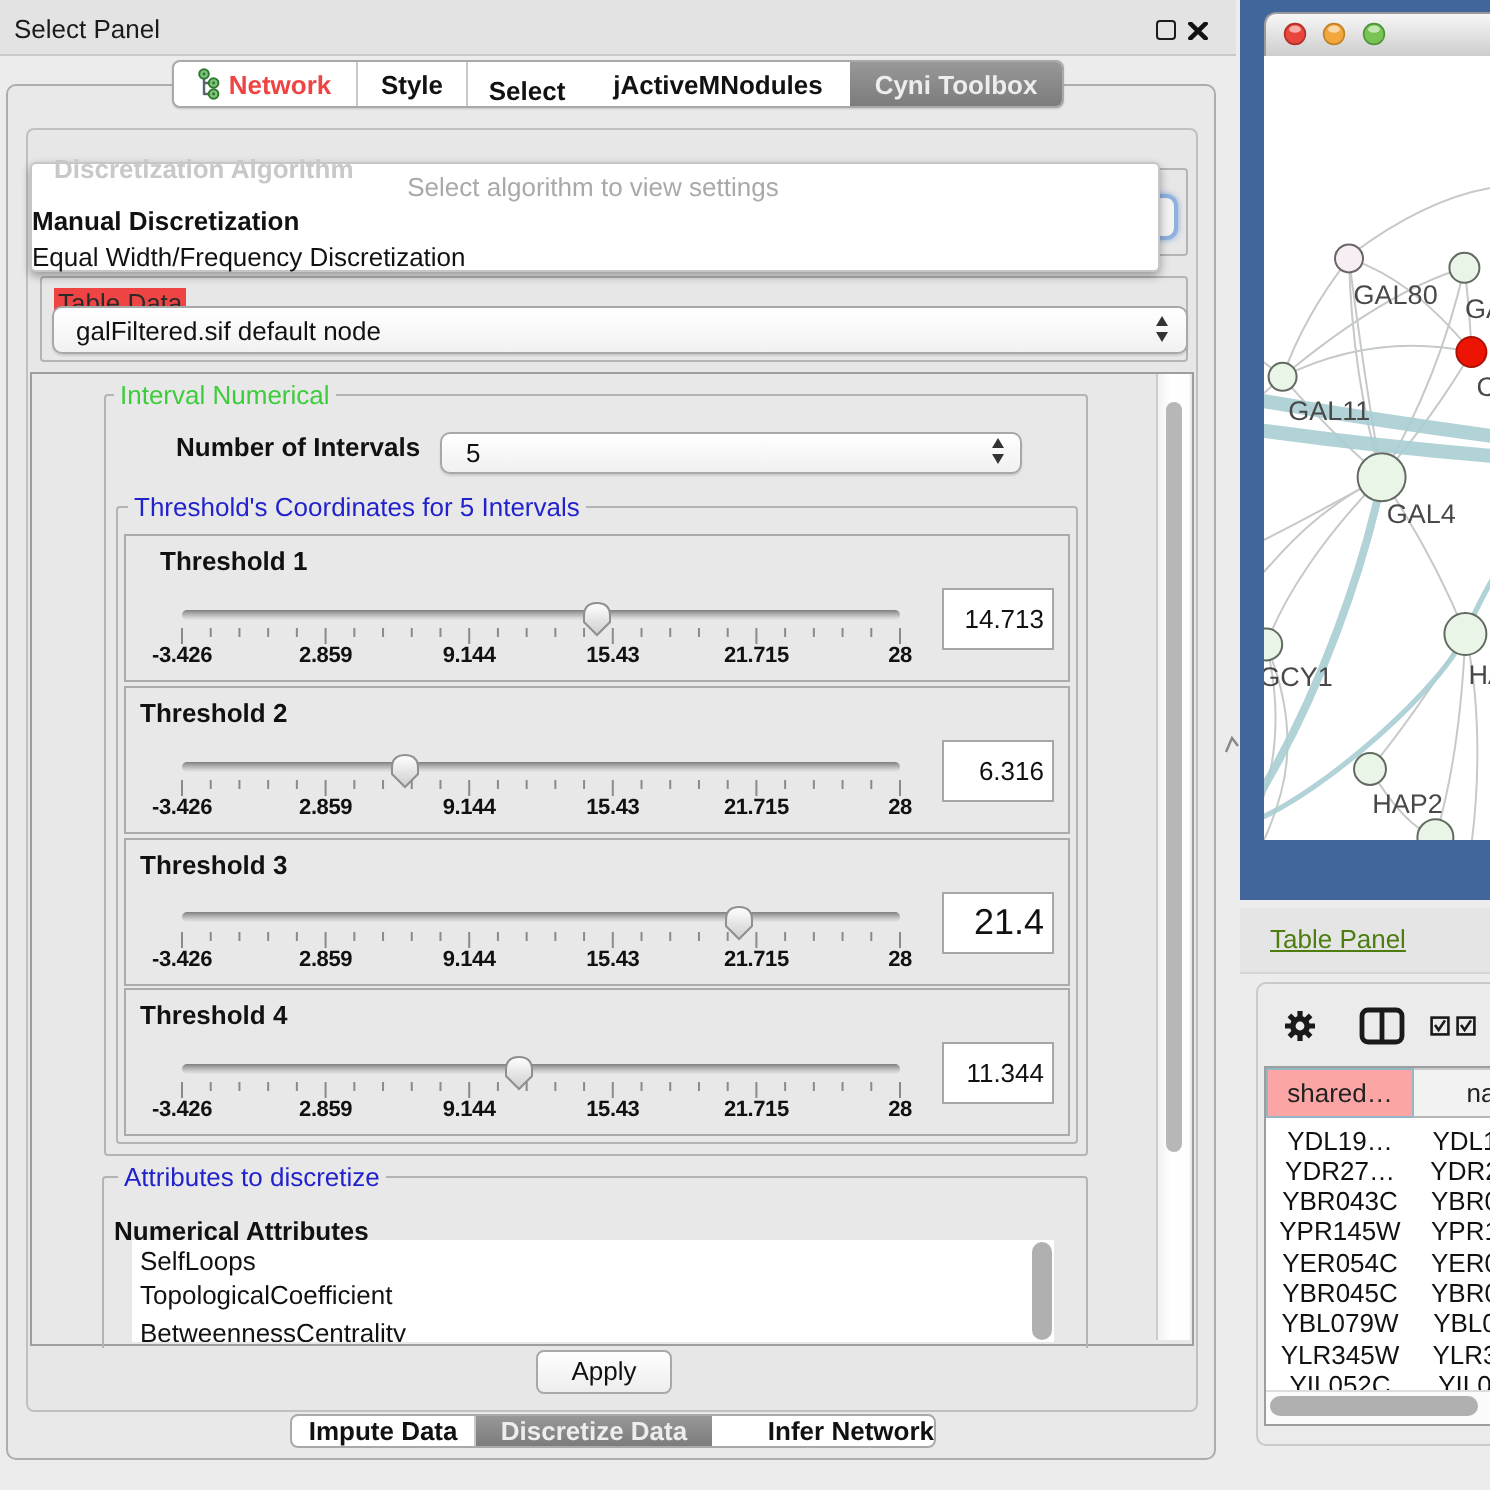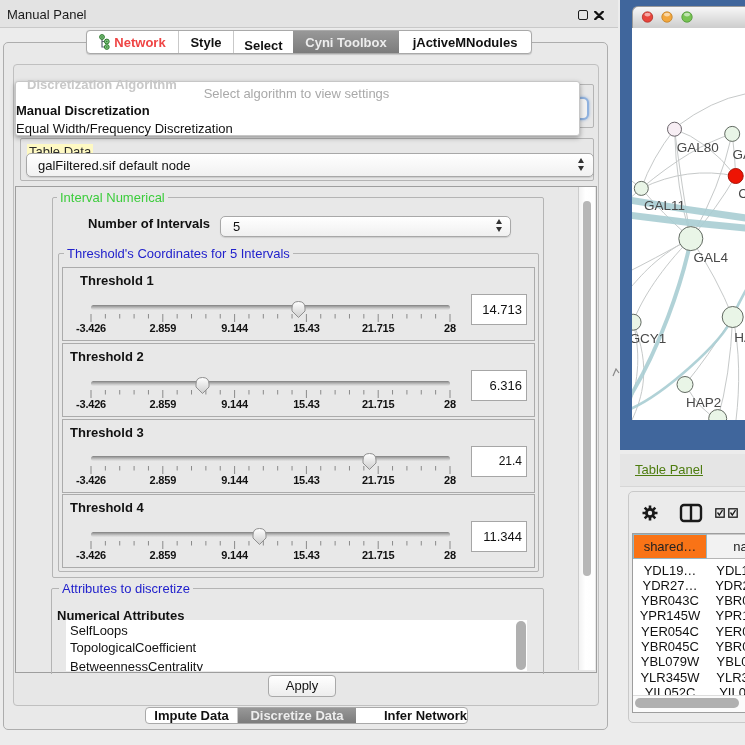--- a/index.html
+++ b/index.html
@@ -5,21 +5,21 @@
   html,body{margin:0;padding:0;}
   body{width:745px;height:745px;position:relative;overflow:hidden;
        font-family:"Liberation Sans", sans-serif;background:#ececec;}
   .abs{position:absolute;}
   .lbl{font-size:13px;color:#111;white-space:nowrap;}
 </style>
 </head>
 <body>
 
 <div class="abs" style="left:0;top:0;width:618px;height:27px;background:#e3e3e3;border-bottom:1px solid #c9c9c9;"></div>
-<div class="abs lbl" style="left:7px;top:7px;color:#1b1b1b;">Manual Panel</div>
+<div class="abs lbl" style="left:7px;top:7px;color:#1b1b1b;">Select Panel</div>
 
 <div class="abs" style="left:578px;top:10px;width:8px;height:8px;border:1.6px solid #1b1b1b;border-radius:2px;"></div>
 
 <svg class="abs" style="left:594px;top:11px;" width="10" height="9" viewBox="0 0 10 9">
  <path d="M1.2,0.8 L8.8,8.2 M8.8,0.8 L1.2,8.2" stroke="#111" stroke-width="2.3" stroke-linecap="round"></path>
 </svg>
 
 <div class="abs" style="left:3px;top:42px;width:603px;height:686px;background:#e9e9e9;border:1px solid #adadad;border-radius:5px;"></div>
 
 <div class="abs" style="left:86px;top:30px;width:444px;height:22px;background:#fff;border:1px solid #a9a9a9;border-radius:4px;overflow:hidden;display:flex;box-shadow:0 0.5px 1px rgba(0,0,0,.15);">
@@ -34,36 +34,36 @@
       <circle cx="7.8" cy="13" r="0.7" fill="#2e6e2e"></circle>
     </svg>
     <span class="lbl" style="color:#ef4444;font-weight:bold;">Network</span>
   </div>
   <div style="width:54px;display:flex;align-items:center;justify-content:center;border-right:1px solid #c9c9c9;">
       <span class="lbl" style="font-weight:bold;">Style</span>
     </div>
   <div style="width:59px;display:flex;align-items:flex-end;justify-content:center;">
       <span class="lbl" style="font-weight:bold;">Select</span>
     </div>
+  <div style="flex:1;display:flex;align-items:center;justify-content:center;">
+      <span class="lbl" style="font-weight:bold;">jActiveMNodules</span>
+    </div>
   <div style="width:106px;display:flex;align-items:center;justify-content:center;background:linear-gradient(#989898,#7c7c7c);">
       <span class="lbl" style="color:#ededed;font-weight:bold;">Cyni Toolbox</span>
     </div>
-  <div style="flex:1;display:flex;align-items:center;justify-content:center;">
-      <span class="lbl" style="font-weight:bold;">jActiveMNodules</span>
-    </div>
 </div>
 
 <div class="abs" style="left:13px;top:64px;width:584px;height:640px;background:#e7e7e7;border:1px solid #c0c0c0;border-radius:4px;"></div>
 
 <div class="abs" style="left:20px;top:84px;width:572px;height:42px;border:1px solid #b4b4b4;border-radius:2px;"></div>
 
 <div class="abs" style="left:575px;top:97px;width:10px;height:19px;border:2.5px solid rgba(110,155,215,.75);border-radius:6px;background:#f2f2f2;box-shadow:0 0 3px rgba(110,155,215,.8);"></div>
 
 <div class="abs" style="left:20px;top:138px;width:572px;height:41px;border:1px solid #b4b4b4;border-radius:2px;"></div>
-<div class="abs lbl" style="left:27px;top:144px;background:#fef9c3;padding:0 2px;color:#2a2a2a;">Table Data</div>
+<div class="abs lbl" style="left:27px;top:144px;background:#ef4444;padding:0 2px;color:#2a2a2a;">Table Data</div>
 
 <div class="abs" style="left:26px;top:153px;width:566px;height:22px;background:linear-gradient(#ffffff,#f1f1f1);border:1px solid #a8a8a8;border-radius:5px;box-shadow:0 1px 1px rgba(0,0,0,.12);"></div>
 <div class="abs lbl" style="left:38px;top:158px;">galFiltered.sif default node</div>
 <div class="abs" style="left:578px;top:158px;">
   <div style="width:0;height:0;border-left:3.5px solid transparent;border-right:3.5px solid transparent;border-bottom:5px solid #333;margin-bottom:2.5px;"></div>
   <div style="width:0;height:0;border-left:3.5px solid transparent;border-right:3.5px solid transparent;border-top:5px solid #333;"></div>
 </div>
 
 <div class="abs" style="left:15px;top:186px;width:580px;height:485px;background:#e8e8e8;border:1px solid #9e9e9e;overflow:hidden;"></div>
 
@@ -218,21 +218,21 @@
     <div class="abs" style="left:425px;top:473.5px;width:50px;text-align:center;font-size:11px;font-weight:bold;letter-spacing:-0.2px;color:#111;">28</div>
     <svg class="abs" style="left:360.5px;top:451.5px;" width="17" height="19" viewBox="0 0 17 19">
       <defs>
         <linearGradient id="g418.5" x1="0" y1="0" x2="0" y2="1">
           <stop offset="0" stop-color="#ffffff"></stop>
           <stop offset="1" stop-color="#cdcdcd"></stop>
         </linearGradient>
       </defs>
       <path d="M2,8 Q2,1.5 8.5,1.5 Q15,1.5 15,8 L15,11 L8.5,17.5 L2,11 Z" fill="url(#g418.5)" stroke="#8f8f8f" stroke-width="1"></path>
     </svg>
-    <div class="abs" style="left:471px;top:445.5px;width:56px;height:31px;background:#fff;border:1px solid #a6a6a6;box-sizing:border-box;font-size:12px;color:#111;text-align:right;line-height:29px;padding-right:4px;">21.4</div>
+    <div class="abs" style="left:471px;top:445.5px;width:56px;height:31px;background:#fff;border:1px solid #a6a6a6;box-sizing:border-box;font-size:18px;color:#111;text-align:right;line-height:29px;padding-right:4px;">21.4</div>
     <div class="abs" style="left:62px;top:494px;width:471px;height:72px;border:1px solid #ababab;background:#e8e8e8;"></div>
     <div class="abs lbl" style="left:70px;top:500px;font-weight:bold;">Threshold 4</div>
     <div class="abs" style="left:91px;top:531.5px;width:359px;height:5px;border-radius:2.5px;background:linear-gradient(#7f7f7f,#a9a9a9 35%,#d2d2d2 75%,#e4e4e4);"></div>
     <svg class="abs" style="left:90px;top:541px;" width="362" height="10" viewBox="0 0 362 10">
       <line x1="1" y1="0" x2="1" y2="8" stroke="#8a8a8a" stroke-width="1"></line>
       <line x1="15.36" y1="0" x2="15.36" y2="4.5" stroke="#8a8a8a" stroke-width="1"></line>
       <line x1="29.72" y1="0" x2="29.72" y2="4.5" stroke="#8a8a8a" stroke-width="1"></line>
       <line x1="44.08" y1="0" x2="44.08" y2="4.5" stroke="#8a8a8a" stroke-width="1"></line>
       <line x1="58.44" y1="0" x2="58.44" y2="4.5" stroke="#8a8a8a" stroke-width="1"></line>
       <line x1="72.8" y1="0" x2="72.8" y2="8" stroke="#8a8a8a" stroke-width="1"></line>
@@ -398,21 +398,21 @@
   <path d="M12,2 L12,18" stroke="#1a1a1a" stroke-width="2.4"></path>
 </svg>
 <svg class="abs" style="left:715px;top:508px;" width="24" height="10" viewBox="0 0 24 10">
   <rect x="0.8" y="0.8" width="8.4" height="8.4" fill="none" stroke="#1a1a1a" stroke-width="1.3"></rect>
   <path d="M2.5,4.5 L4.3,7 L7.5,2.2" stroke="#1a1a1a" stroke-width="1.3" fill="none"></path>
   <rect x="13.8" y="0.8" width="8.4" height="8.4" fill="none" stroke="#1a1a1a" stroke-width="1.3"></rect>
   <path d="M15.5,4.5 L17.3,7 L20.5,2.2" stroke="#1a1a1a" stroke-width="1.3" fill="none"></path>
 </svg>
 
 <div class="abs" style="left:632px;top:533px;width:113px;height:178px;background:#fff;border:1px solid #9e9e9e;border-right:none;overflow:hidden;">
-  <div style="position:absolute;left:0;top:0;width:74px;height:25px;background:#f97316;border:1px solid #94b7c6;box-sizing:border-box;text-align:center;line-height:23px;font-size:13px;color:#222;">shared…</div>
+  <div style="position:absolute;left:0;top:0;width:74px;height:25px;background:#fca5a5;border:1px solid #94b7c6;box-sizing:border-box;text-align:center;line-height:23px;font-size:13px;color:#222;">shared…</div>
   <div style="position:absolute;left:74px;top:0;width:80px;height:25px;background:#f2f2f2;border-top:1px solid #c9c9c9;border-bottom:1px solid #b5b5b5;box-sizing:border-box;text-align:center;line-height:23px;font-size:13px;color:#222;">na…</div>
   <div id="trows">
       <div style="position:absolute;left:0;top:28.5px;width:74px;height:15.2px;text-align:center;font-size:13px;color:#111;line-height:15.2px;">YDL19…</div>
       <div style="position:absolute;left:74px;top:28.5px;width:64px;height:15.2px;text-align:center;font-size:13px;color:#111;line-height:15.2px;">YDL1…</div>
       <div style="position:absolute;left:0;top:43.8px;width:74px;height:15.2px;text-align:center;font-size:13px;color:#111;line-height:15.2px;">YDR27…</div>
       <div style="position:absolute;left:74px;top:43.8px;width:64px;height:15.2px;text-align:center;font-size:13px;color:#111;line-height:15.2px;">YDR2…</div>
       <div style="position:absolute;left:0;top:59.1px;width:74px;height:15.2px;text-align:center;font-size:13px;color:#111;line-height:15.2px;">YBR043C</div>
       <div style="position:absolute;left:74px;top:59.1px;width:64px;height:15.2px;text-align:center;font-size:13px;color:#111;line-height:15.2px;">YBR0…</div>
       <div style="position:absolute;left:0;top:74.4px;width:74px;height:15.2px;text-align:center;font-size:13px;color:#111;line-height:15.2px;">YPR145W</div>
       <div style="position:absolute;left:74px;top:74.4px;width:64px;height:15.2px;text-align:center;font-size:13px;color:#111;line-height:15.2px;">YPR1…</div>

